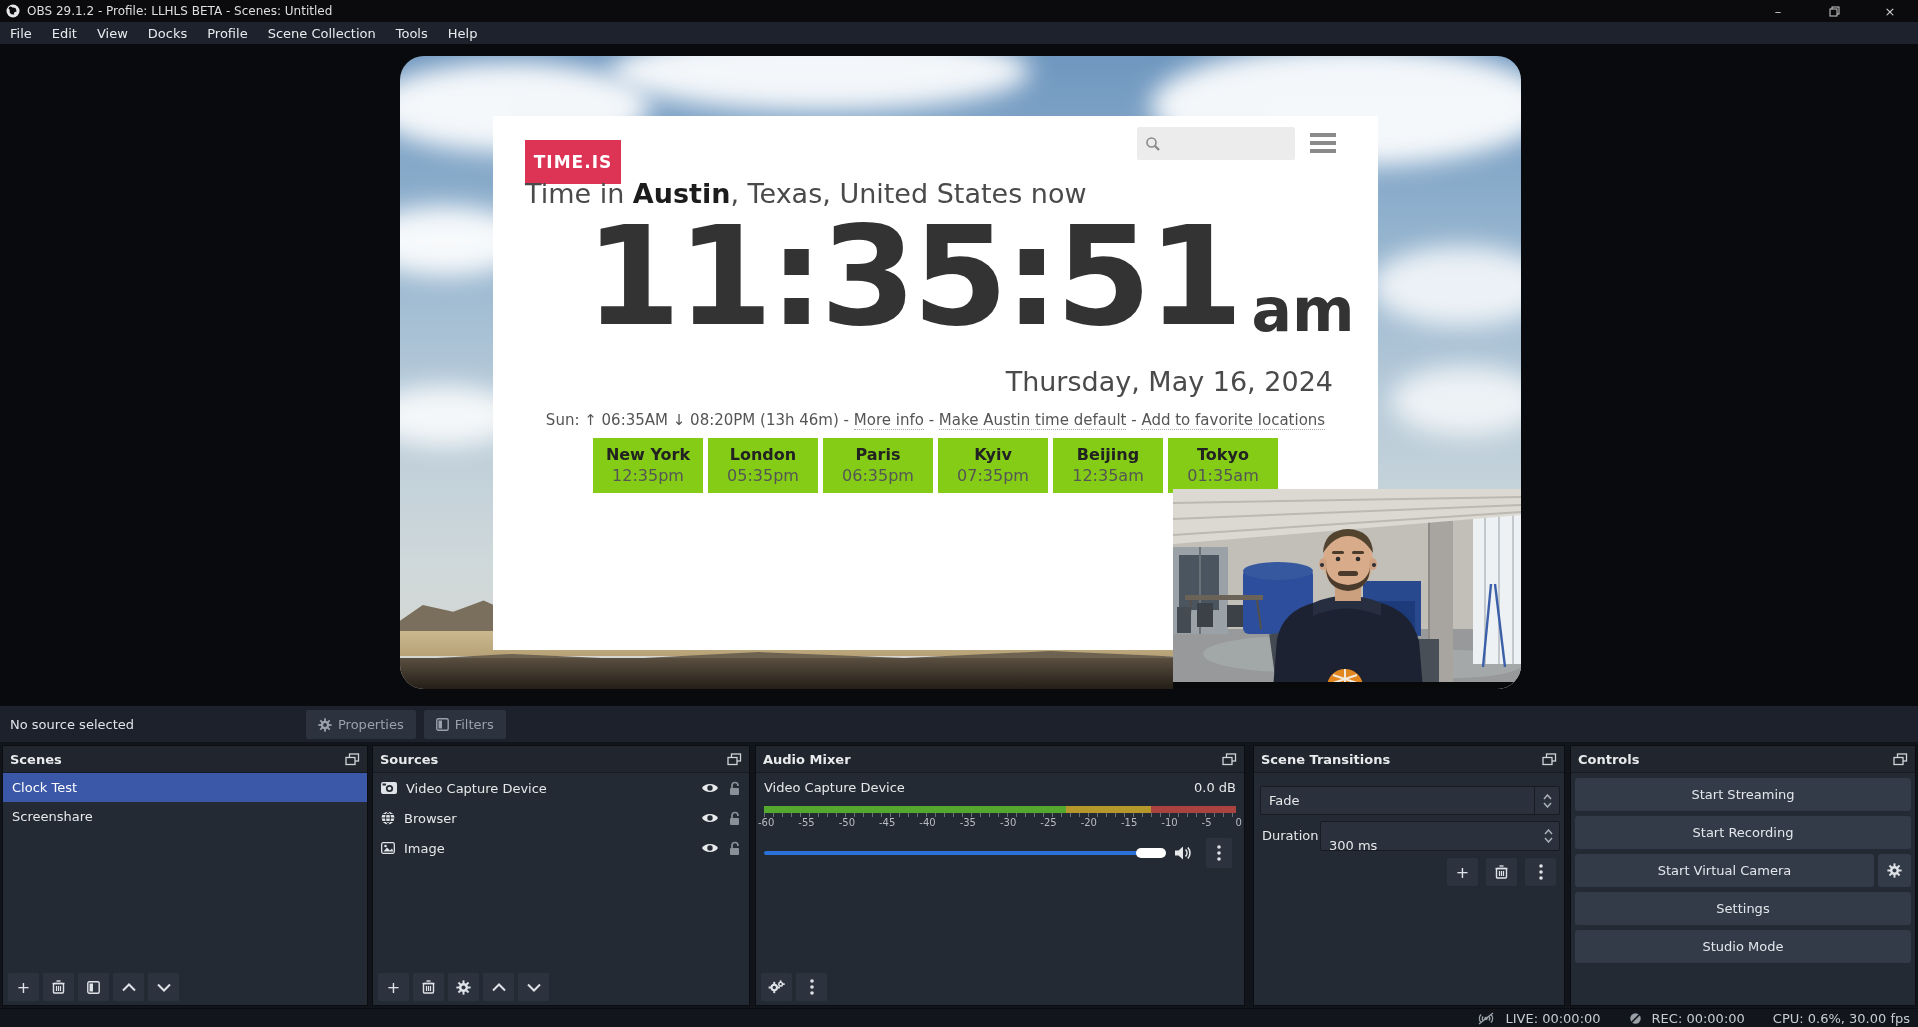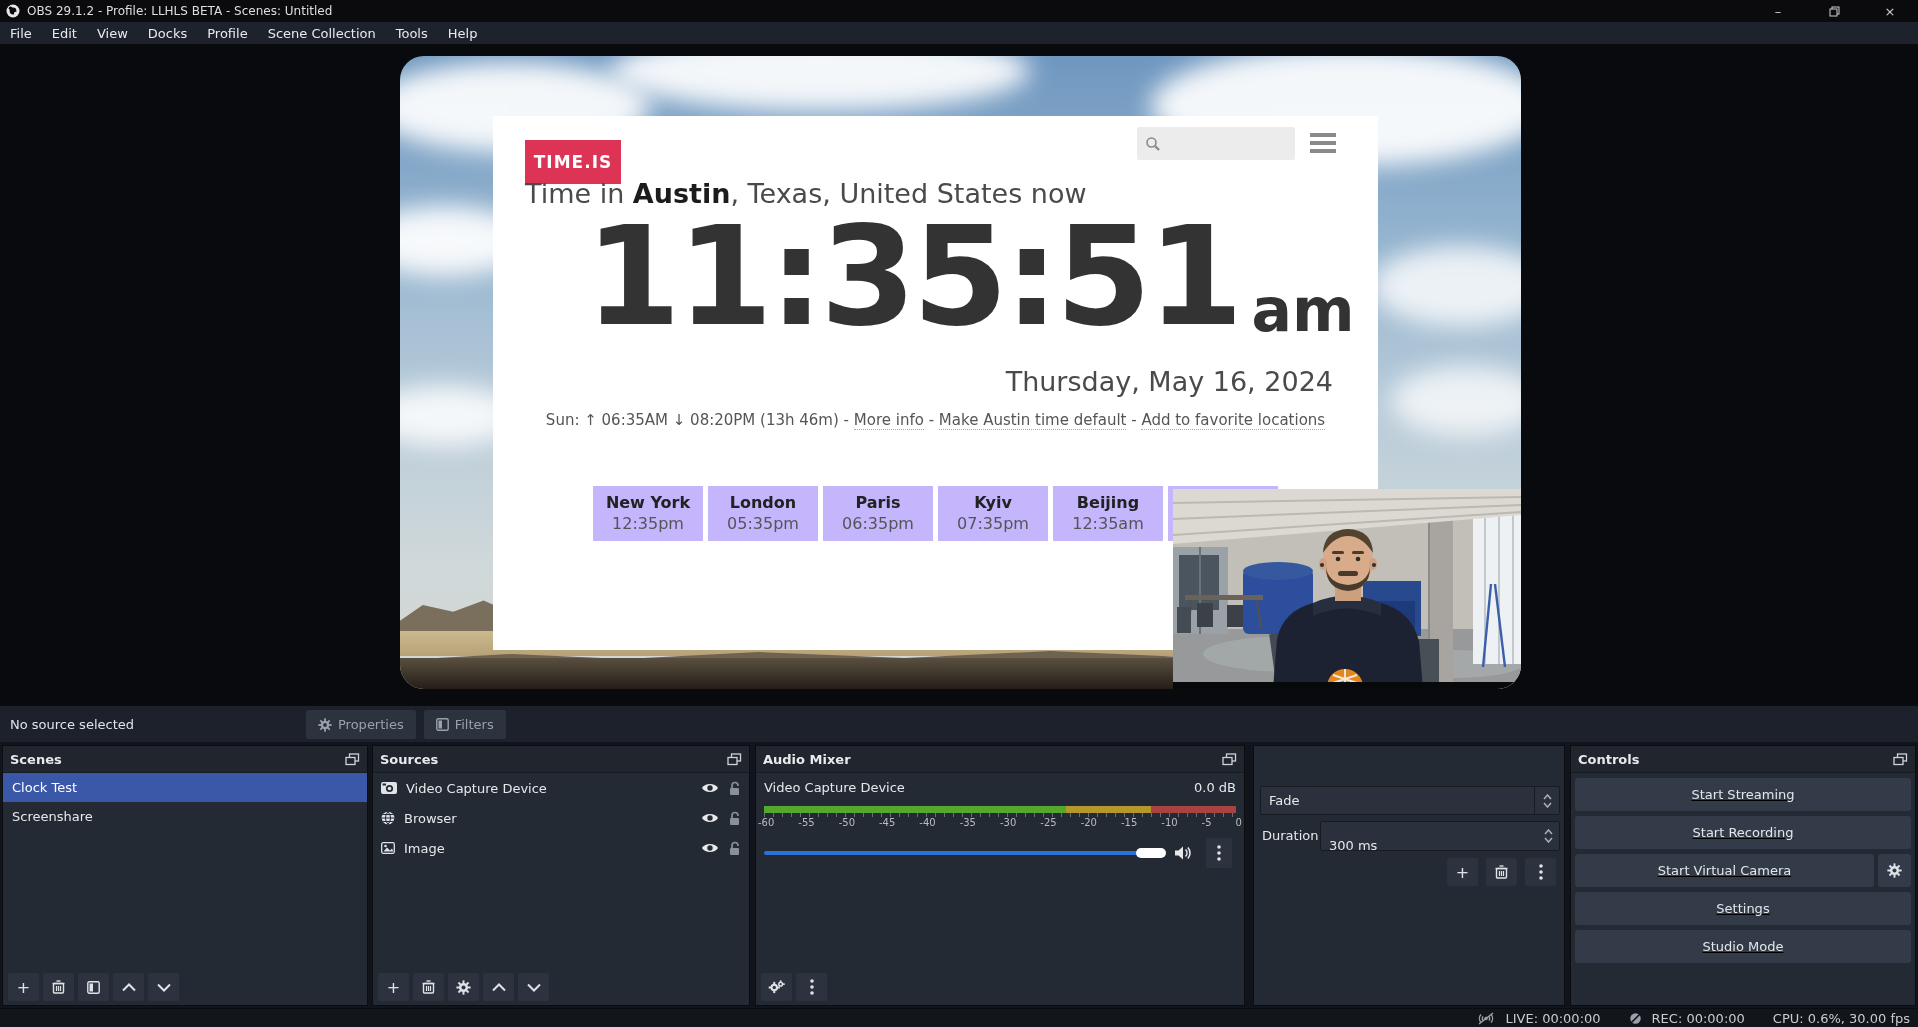--- a/index.html
+++ b/index.html
@@ -37,21 +37,21 @@
   .hamburger div{height:4px;background:#8a8a8a;}
   .page-heading{position:absolute;left:32px;top:62px;font-size:27px;color:#4a4a4a;}
   .page-heading b{color:#1c1c1c;}
   .clock-row{position:absolute;left:92px;top:92px;display:flex;align-items:flex-end;color:#333;}
   .clock-time{font-size:138px;font-weight:bold;line-height:1;letter-spacing:-4px;}
   .clock-ampm{font-size:60px;font-weight:bold;line-height:1;margin-left:12px;margin-bottom:6px;}
   .page-date{position:absolute;right:45px;top:250px;font-size:27px;color:#4a4a4a;}
   .sun-line{position:absolute;left:0;top:295px;width:100%;text-align:center;font-size:15px;color:#555;}
   .sun-line a{color:#555;text-decoration:none;border-bottom:1px dotted #aaa;}
   .cities{position:absolute;left:0;top:322px;width:100%;display:flex;justify-content:center;gap:5px;}
-  .city{width:110px;height:55px;background:#c4b5fd;text-align:center;padding-top:7px;box-sizing:border-box;margin-top:48px;}
+  .city{width:110px;height:55px;background:#84cc16;text-align:center;padding-top:7px;box-sizing:border-box;}
   .city .cname{font-size:16px;font-weight:bold;color:#222;}
   .city .ctime{font-size:16px;color:#555;margin-top:2px;}
   .webcam{position:absolute;left:773px;top:433px;width:348px;height:200px;}
   
   .source-toolbar{position:absolute;left:0;top:705px;width:100%;height:37px;background:#1c212b;
                   display:flex;align-items:center;color:#dfe3e8;font-size:13px;border-top:1px solid #0a0c10;}
   .src-status{margin-left:10px;}
   .tb-btn{height:29px;background:#2c333f;border-radius:2px;display:flex;align-items:center;gap:6px;
           padding:0 12px;color:#9aa1ac;font-size:13px;margin-left:8px;}
   .tb-btn:first-of-type{margin-left:172px;}
@@ -95,21 +95,21 @@
   .combo .arrows{width:24px;height:100%;border-left:1px solid #171b22;display:flex;flex-direction:column;
                  align-items:center;justify-content:center;gap:2px;}
   .dur-label{position:absolute;left:8px;top:82px;color:#e6e8ea;font-size:13px;}
   .spin{position:absolute;left:66px;top:75px;width:238px;height:28px;background:#2b313c;border:1px solid #171b22;
         border-radius:2px;display:flex;align-items:center;color:#e6e8ea;font-size:13px;}
   .spin .val{flex:1;padding-left:8px;margin-top:18px;}
   .spin .arrows{width:22px;display:flex;flex-direction:column;align-items:center;gap:2px;}
   .trans-btns{position:absolute;right:8px;top:112px;display:flex;gap:8px;}
   
   .ctl-col{position:absolute;left:4px;right:4px;top:32px;display:flex;flex-direction:column;gap:5px;}
-  .ctl-row{display:flex;gap:4px;text-decoration:underline;}
+  .ctl-row{display:flex;gap:4px;}
   .ctl-btn{flex:1;height:33px;background:#333b48;border-radius:3px;display:flex;align-items:center;
            justify-content:center;color:#e3e7ec;font-size:13px;}
   .ctl-gear{flex:0 0 33px;}
   
   .statusbar{position:absolute;left:0;bottom:0;width:100%;height:19px;background:#12151c;
              display:flex;align-items:center;justify-content:flex-end;gap:10px;color:#c7ccd2;
              font-size:13px;padding-right:8px;box-sizing:border-box;border-top:1px solid #0a0c10;}
   .statusbar .gap{width:8px;}
   svg{display:block;}
 </style>
@@ -508,20 +508,27 @@
           <svg width="4" height="16" viewBox="0 0 4 16">
               <circle cx="2" cy="2" r="1.8" fill="#dfe3e8"></circle>
               <circle cx="2" cy="8" r="1.8" fill="#dfe3e8"></circle>
               <circle cx="2" cy="14" r="1.8" fill="#dfe3e8"></circle>
             </svg>
         </div>
       </div>
     </div>
 
     <div class="panel p-trans">
+      <div class="panel-header">
+        <span>Scene Transitions</span>
+        <svg width="15" height="13" viewBox="0 0 15 13">
+            <rect x="4.5" y="1" width="9" height="7" fill="none" stroke="#cfd3d8" stroke-width="1.3"></rect>
+            <rect x="1" y="4.5" width="9" height="7" fill="#20252e" stroke="#cfd3d8" stroke-width="1.3"></rect>
+          </svg>
+      </div>
       <div class="combo">
         <span class="lbl">Fade</span>
         <span class="arrows">
           <svg width="9" height="6" viewBox="0 0 9 6">
               <polyline points="1,5 4.5,1 8,5" fill="none" stroke="#aab0b8" stroke-width="1.5"></polyline>
             </svg>
           <svg width="9" height="6" viewBox="0 0 9 6">
               <polyline points="1,1 4.5,5 8,1" fill="none" stroke="#aab0b8" stroke-width="1.5"></polyline>
             </svg>
         </span>

